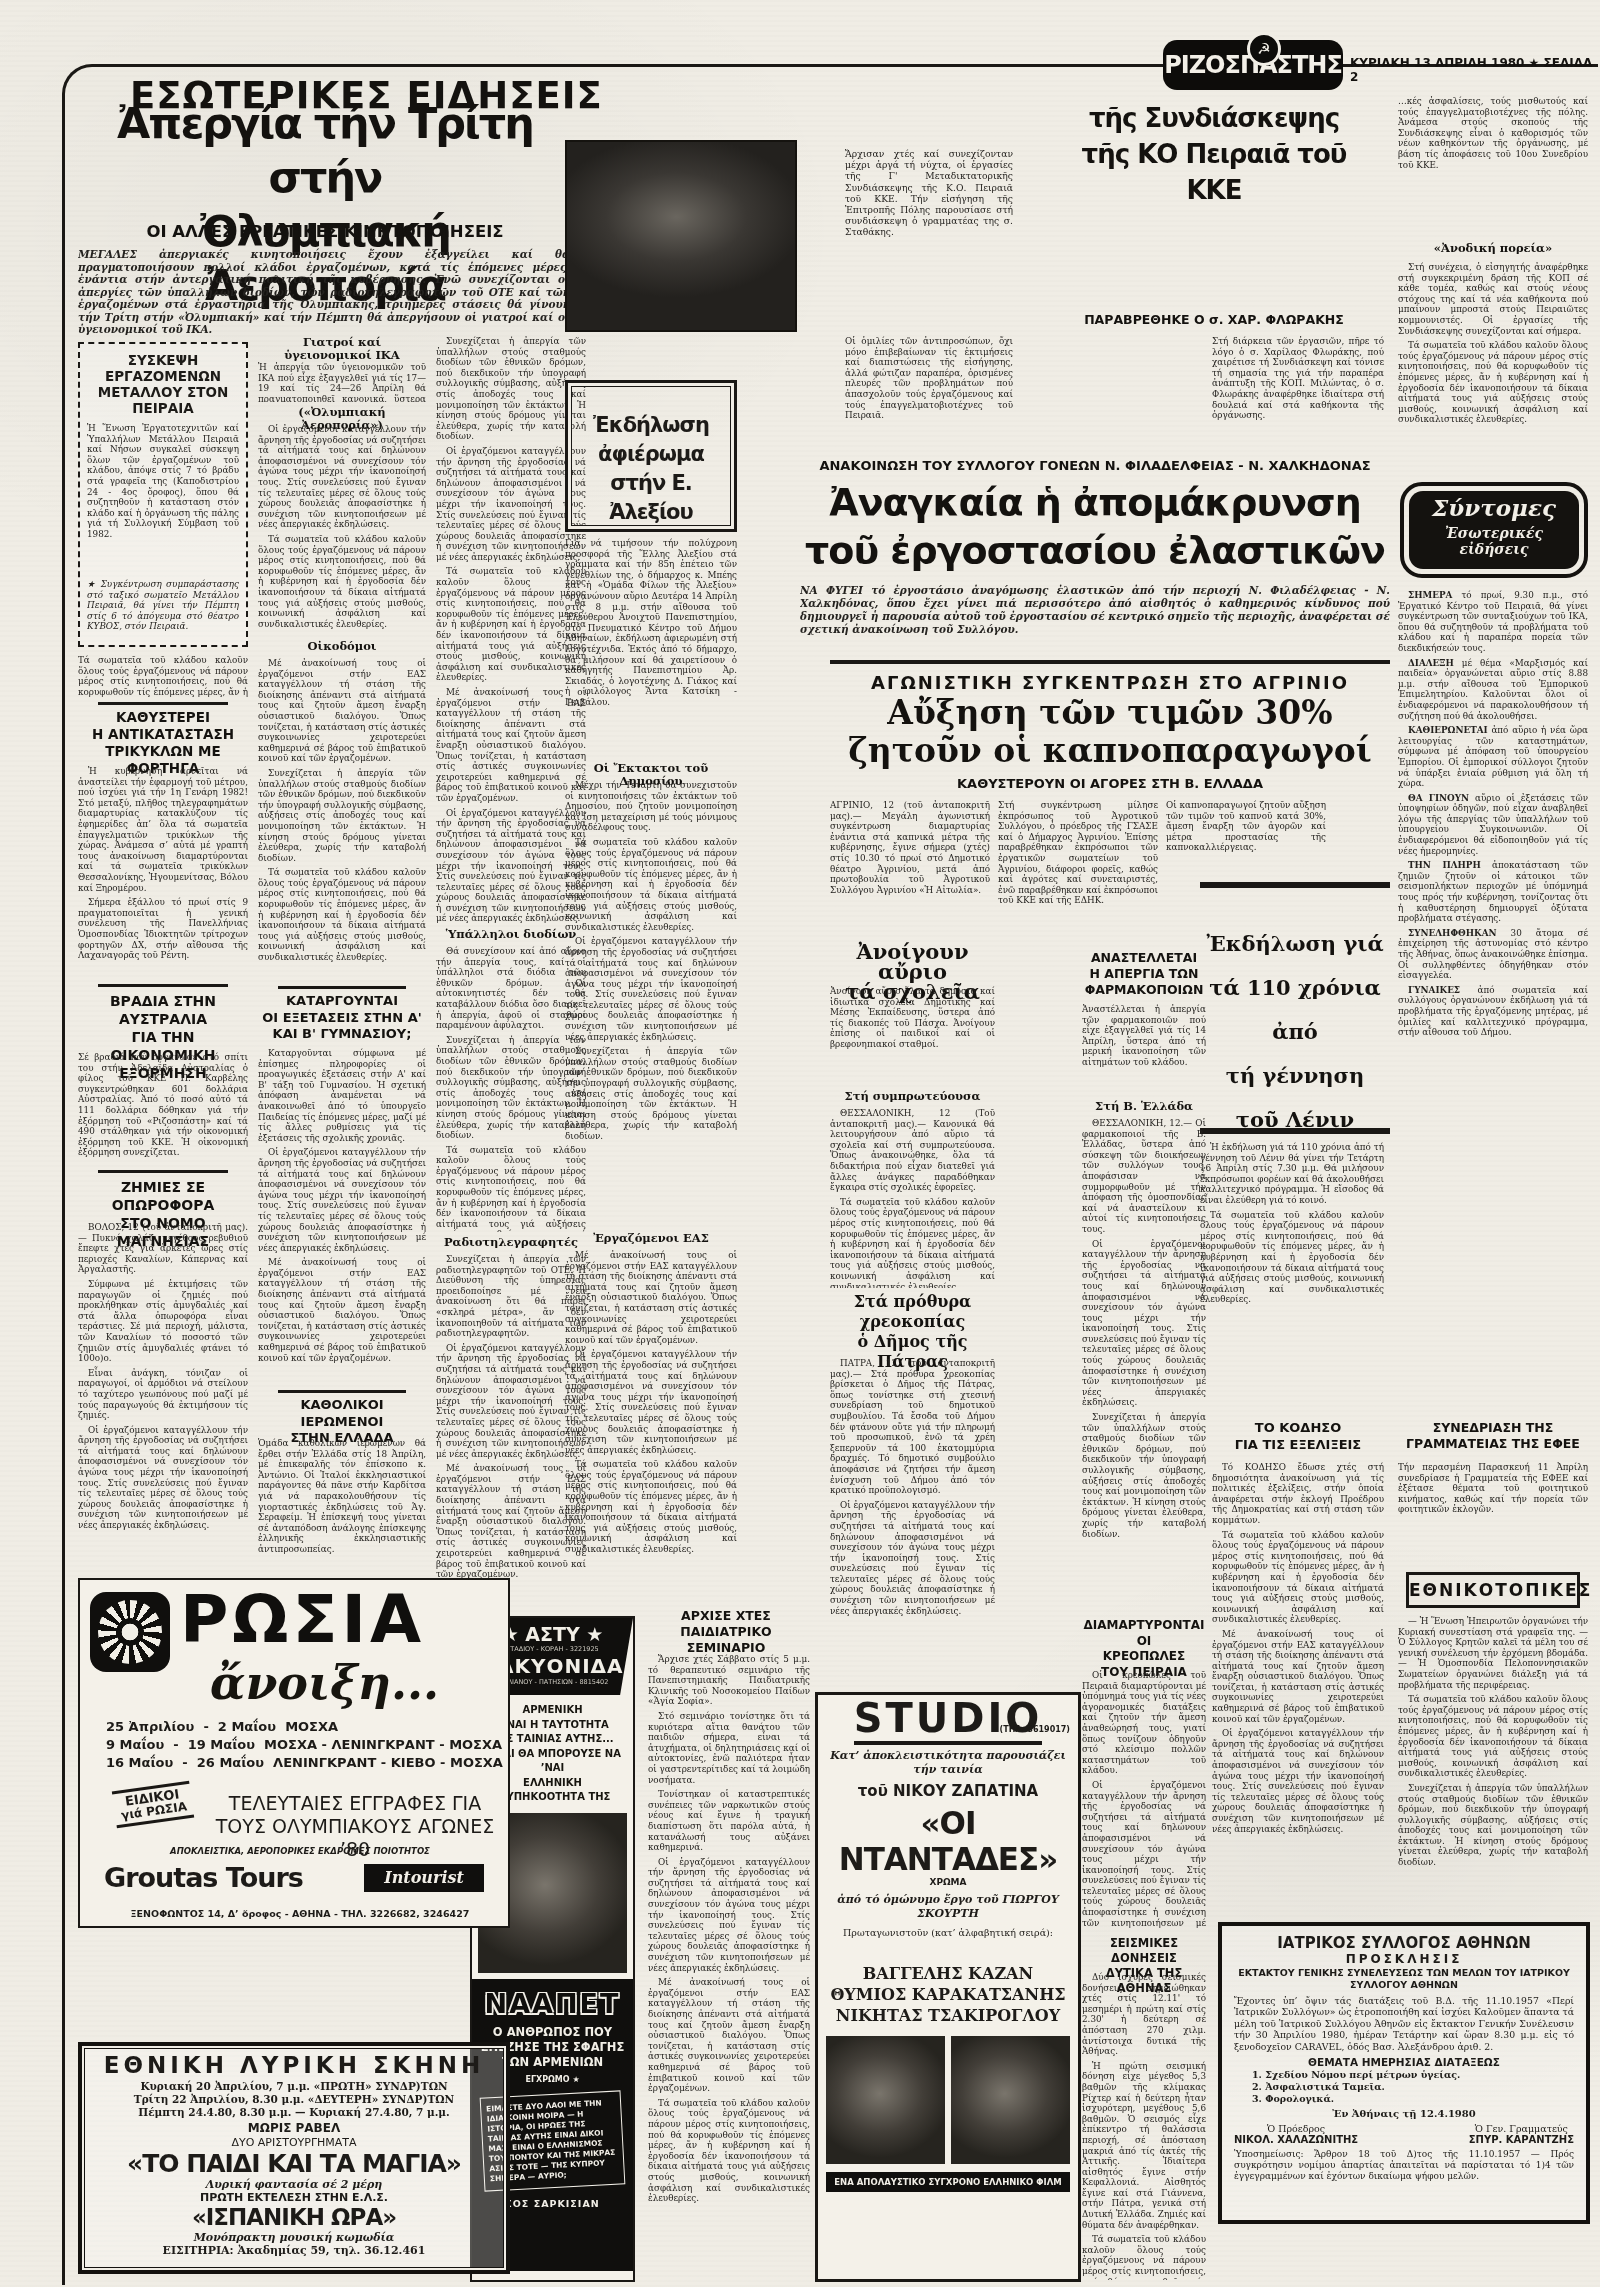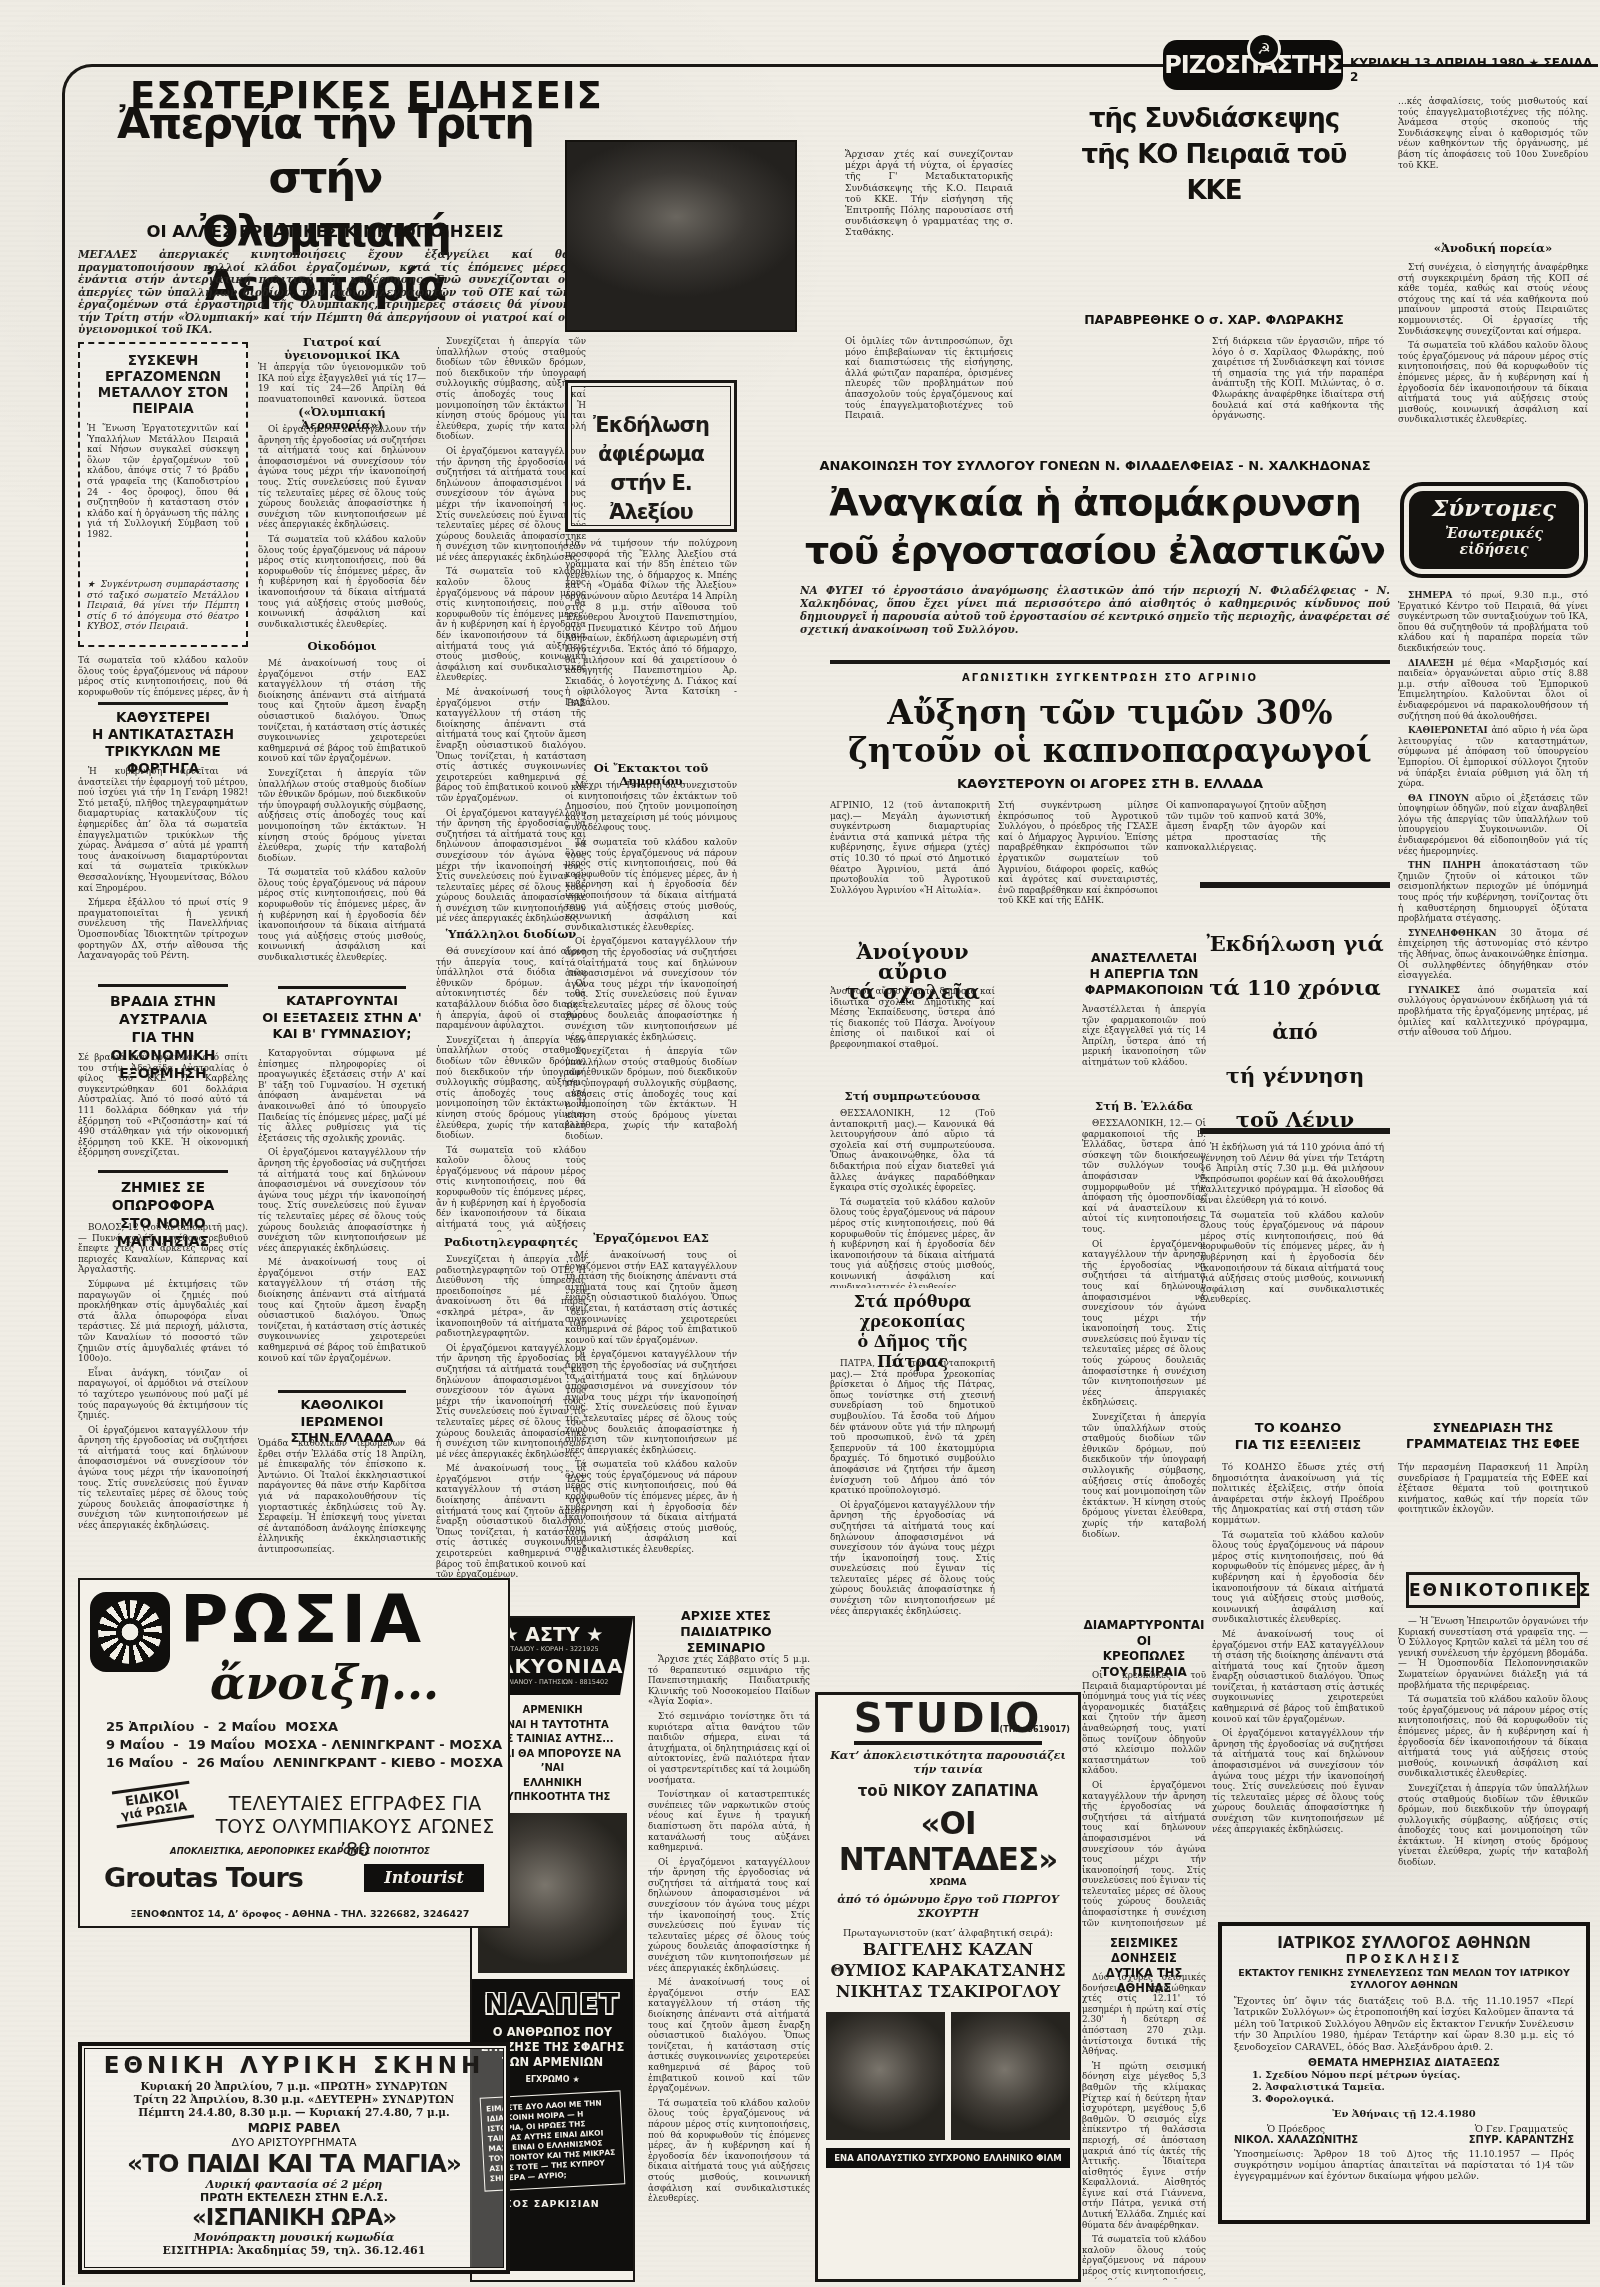--- a/index.html
+++ b/index.html
@@ -204,21 +204,21 @@
   <div class="hs" style="left:1078px;top:312px;width:272px;font-size:12.5px;">ΠΑΡΑΒΡΕΘΗΚΕ Ο σ. ΧΑΡ. ΦΛΩΡΑΚΗΣ</div>
 
   <div class="hs" style="left:800px;top:458px;width:590px;font-size:13px;">ΑΝΑΚΟΙΝΩΣΗ ΤΟΥ ΣΥΛΛΟΓΟΥ ΓΟΝΕΩΝ Ν. ΦΙΛΑΔΕΛΦΕΙΑΣ - Ν. ΧΑΛΚΗΔΟΝΑΣ</div>
   <div class="hs" style="left:800px;top:478px;width:590px;font-size:38px;line-height:48px;letter-spacing:-1px;">
     <div>Ἀναγκαία ἡ ἀπομάκρυνση</div>
     <div>τοῦ ἐργοστασίου ἐλαστικῶν</div>
   </div>
   <div class="t lead-bold" style="left:800px;top:584px;width:590px;height:64px;font-size:10.5px;line-height:13px;">ΝΑ ΦΥΓΕΙ τό ἐργοστάσιο ἀναγόμωσης ἐλαστικῶν ἀπό τήν περιοχή Ν. Φιλαδέλφειας - Ν. Χαλκηδόνας, ὅπου ἔχει γίνει πιά περισσότερο ἀπό αἰσθητός ὁ καθημερινός κίνδυνος πού δημιουργεῖ ἡ παρουσία αὐτοῦ τοῦ ἐργοστασίου σέ κεντρικό σημεῖο τῆς περιοχῆς, ἀναφέρεται σέ σχετική ἀνακοίνωση τοῦ Συλλόγου.</div>
 
   <div class="rule" style="left:830px;top:660px;width:560px;height:4px;"></div>
-  <div class="hs" style="left:830px;top:672px;width:560px;font-size:10px;letter-spacing:2px;">ΑΓΩΝΙΣΤΙΚΗ ΣΥΓΚΕΝΤΡΩΣΗ ΣΤΟ ΑΓΡΙΝΙΟ</div>
+  <div class="hs" style="left:830px;top:672px;width:560px;font-size:18px;letter-spacing:2px;">ΑΓΩΝΙΣΤΙΚΗ ΣΥΓΚΕΝΤΡΩΣΗ ΣΤΟ ΑΓΡΙΝΙΟ</div>
   <div class="hf" style="left:830px;top:694px;width:560px;font-size:33px;line-height:38px;">Αὔξηση τῶν τιμῶν 30%</div>
   <div class="hf" style="left:830px;top:732px;width:560px;font-size:33px;line-height:38px;">ζητοῦν οἱ καπνοπαραγωγοί</div>
   <div class="hs" style="left:830px;top:776px;width:560px;font-size:13px;">ΚΑΘΥΣΤΕΡΟΥΝ ΟΙ ΑΓΟΡΕΣ ΣΤΗ Β. ΕΛΛΑΔΑ</div>
   <div class="t" style="left:830px;top:800px;width:160px;height:140px;">ΑΓΡΙΝΙΟ, 12 (τοῦ ἀνταποκριτῆ μας).— Μεγάλη ἀγωνιστική συγκέντρωση διαμαρτυρίας ἐνάντια στά καπνικά μέτρα τῆς κυβέρνησης, ἔγινε σήμερα (χτές) στίς 10.30 τό πρωί στό Δημοτικό θέατρο Ἀγρινίου, μετά ἀπό πρωτοβουλία τοῦ Ἀγροτικοῦ Συλλόγου Ἀγρινίου «Ἡ Αἰτωλία».</div>
   <div class="t" style="left:998px;top:800px;width:160px;height:140px;">Στή συγκέντρωση μίλησε ἐκπρόσωπος τοῦ Ἀγροτικοῦ Συλλόγου, ὁ πρόεδρος τῆς ΓΣΑΣΕ καί ὁ Δήμαρχος Ἀγρινίου. Ἐπίσης παραβρέθηκαν ἐκπρόσωποι τῶν ἐργατικῶν σωματείων τοῦ Ἀγρινίου, διάφοροι φορεῖς, καθώς καί ἀγρότες καί συνεταιριστές, ἐνῶ παραβρέθηκαν καί ἐκπρόσωποι τοῦ ΚΚΕ καί τῆς ΕΔΗΚ.</div>
   <div class="t" style="left:1166px;top:800px;width:160px;height:74px;">Οἱ καπνοπαραγωγοί ζητοῦν αὔξηση τῶν τιμῶν τοῦ καπνοῦ κατά 30%, ἄμεση ἔναρξη τῶν ἀγορῶν καί μέτρα προστασίας τῆς καπνοκαλλιέργειας.</div>
 
   <div class="abs" style="left:1200px;top:882px;width:190px;height:252px;border-top:6px solid #1a1815;border-bottom:6px solid #1a1815;box-sizing:border-box;text-align:center;">
     <div class="hf" style="position:static;font-size:21px;line-height:44px;padding-top:34px;">
       <div>Ἐκδήλωση γιά</div>
@@ -261,21 +261,21 @@
     <div style="position:relative;">
       <span style="font:bold 40px/46px 'DejaVu Sans',sans-serif;letter-spacing:3px;border-bottom:4px solid #1a1815;">STUDIO</span>
       <span style="font:bold 8px/10px 'DejaVu Sans',sans-serif;position:absolute;right:8px;top:30px;">(ΤΗΛ. 8619017)</span>
     </div>
     <div style="font:italic bold 11px/14px 'DejaVu Serif',serif;margin-top:8px;">Κατ’ ἀποκλειστικότητα παρουσιάζει τήν ταινία</div>
     <div style="font:bold 15px/20px 'DejaVu Sans',sans-serif;margin-top:4px;">τοῦ ΝΙΚΟΥ ΖΑΠΑΤΙΝΑ</div>
     <div style="font:bold 31px/36px 'DejaVu Sans',sans-serif;letter-spacing:-1px;margin-top:4px;">«ΟΙ ΝΤΑΝΤΑΔΕΣ»</div>
     <div style="font:bold 9px/11px 'DejaVu Sans',sans-serif;">ΧΡΩΜΑ</div>
     <div style="font:italic bold 11px/14px 'DejaVu Serif',serif;margin-top:5px;">ἀπό τό ὁμώνυμο ἔργο τοῦ ΓΙΩΡΓΟΥ ΣΚΟΥΡΤΗ</div>
     <div style="font:9.5px/12px 'DejaVu Serif',serif;margin-top:6px;">Πρωταγωνιστοῦν (κατ’ ἀλφαβητική σειρά):</div>
-    <div style="font:bold 16px/21px 'DejaVu Serif',serif;">ΒΑΓΓΕΛΗΣ ΚΑΖΑΝ</div>
+    <div style="font:bold 16px/21px 'DejaVu Serif',serif;margin-top:24px;">ΒΑΓΓΕΛΗΣ ΚΑΖΑΝ</div>
     <div style="font:bold 16px/21px 'DejaVu Serif',serif;">ΘΥΜΙΟΣ ΚΑΡΑΚΑΤΣΑΝΗΣ</div>
     <div style="font:bold 16px/21px 'DejaVu Serif',serif;">ΝΙΚΗΤΑΣ ΤΣΑΚΙΡΟΓΛΟΥ</div>
     <div style="display:flex;gap:6px;margin:10px 8px 0;">
       <div class="still" style="flex:1;height:128px;"></div>
       <div class="still" style="flex:1;height:128px;"></div>
     </div>
     <div style="background:#100f0d;color:#f2efe7;font:bold 8.5px/20px 'DejaVu Sans',sans-serif;margin:8px 8px 0;">ΕΝΑ ΑΠΟΛΑΥΣΤΙΚΟ ΣΥΓΧΡΟΝΟ ΕΛΛΗΝΙΚΟ ΦΙΛΜ</div>
   </div>
 
   <div class="t" style="left:1212px;top:336px;width:172px;height:118px;">Στή διάρκεια τῶν ἐργασιῶν, πῆρε τό λόγο ὁ σ. Χαρίλαος Φλωράκης, πού χαιρέτισε τή Συνδιάσκεψη καί τόνισε τή σημασία της γιά τήν παραπέρα ἀνάπτυξη τῆς ΚΟΠ. Μιλώντας, ὁ σ. Φλωράκης ἀναφέρθηκε ἰδιαίτερα στή δουλειά καί στά καθήκοντα τῆς ὀργάνωσης.</div>

